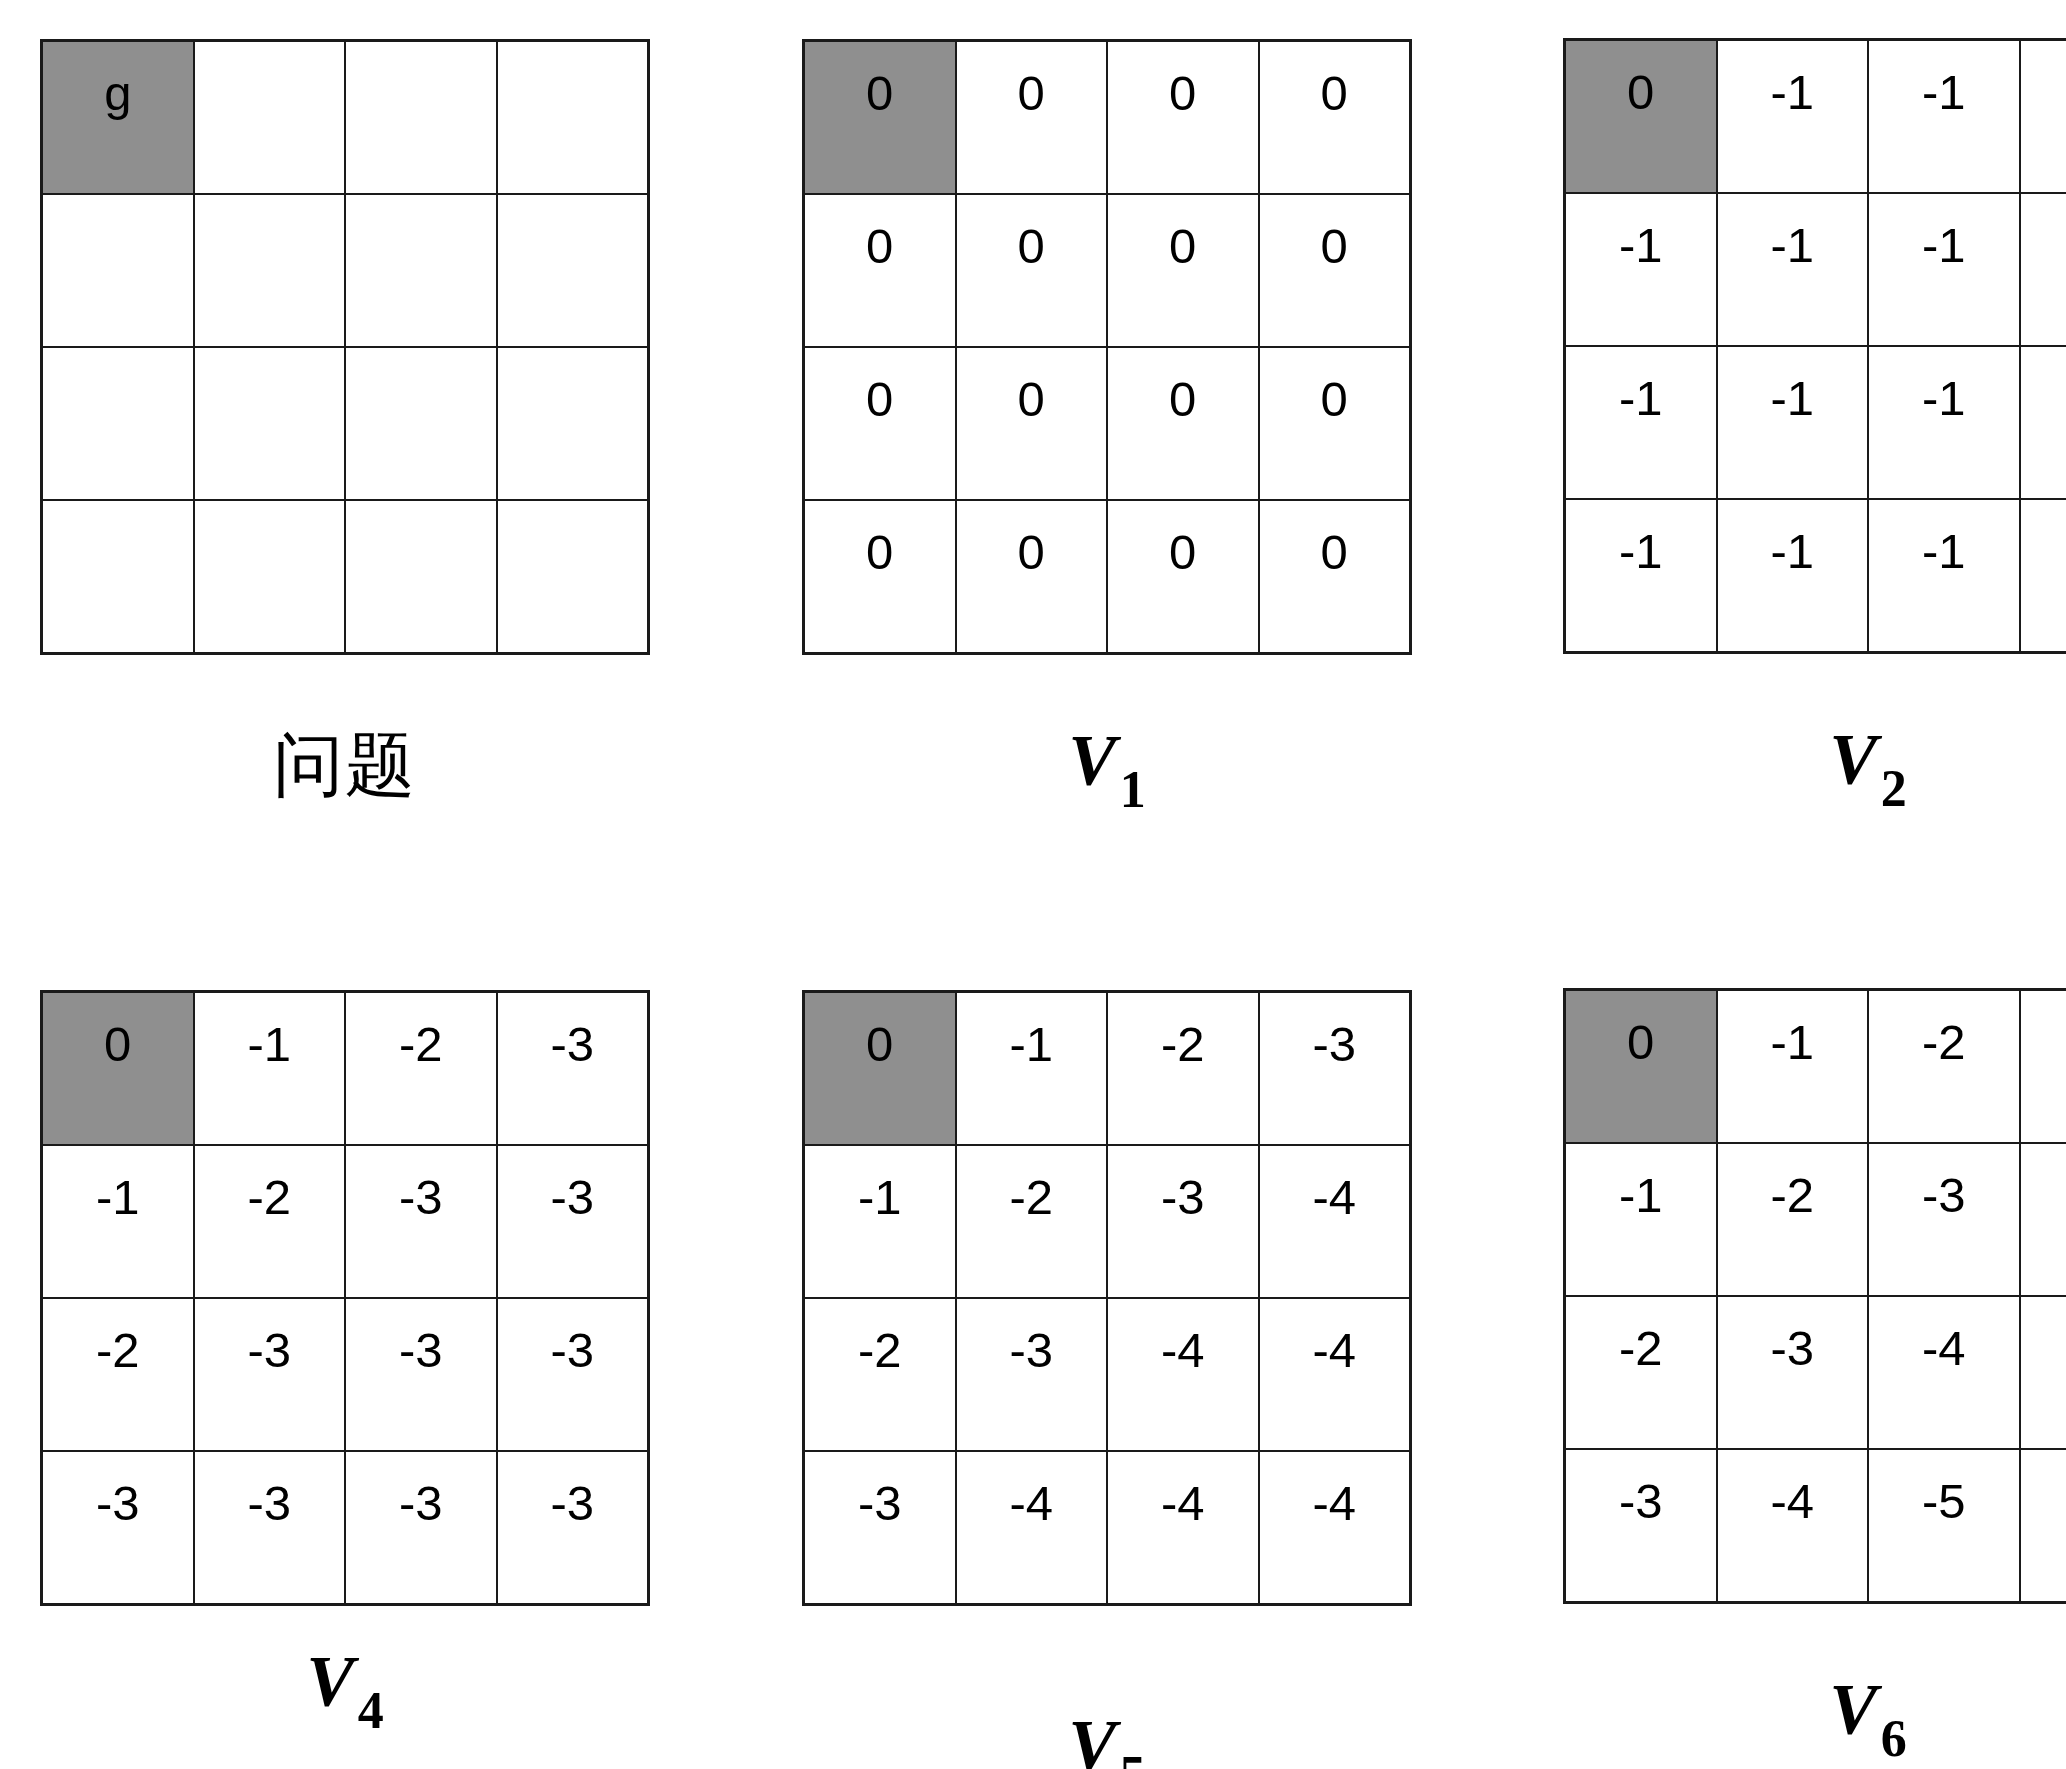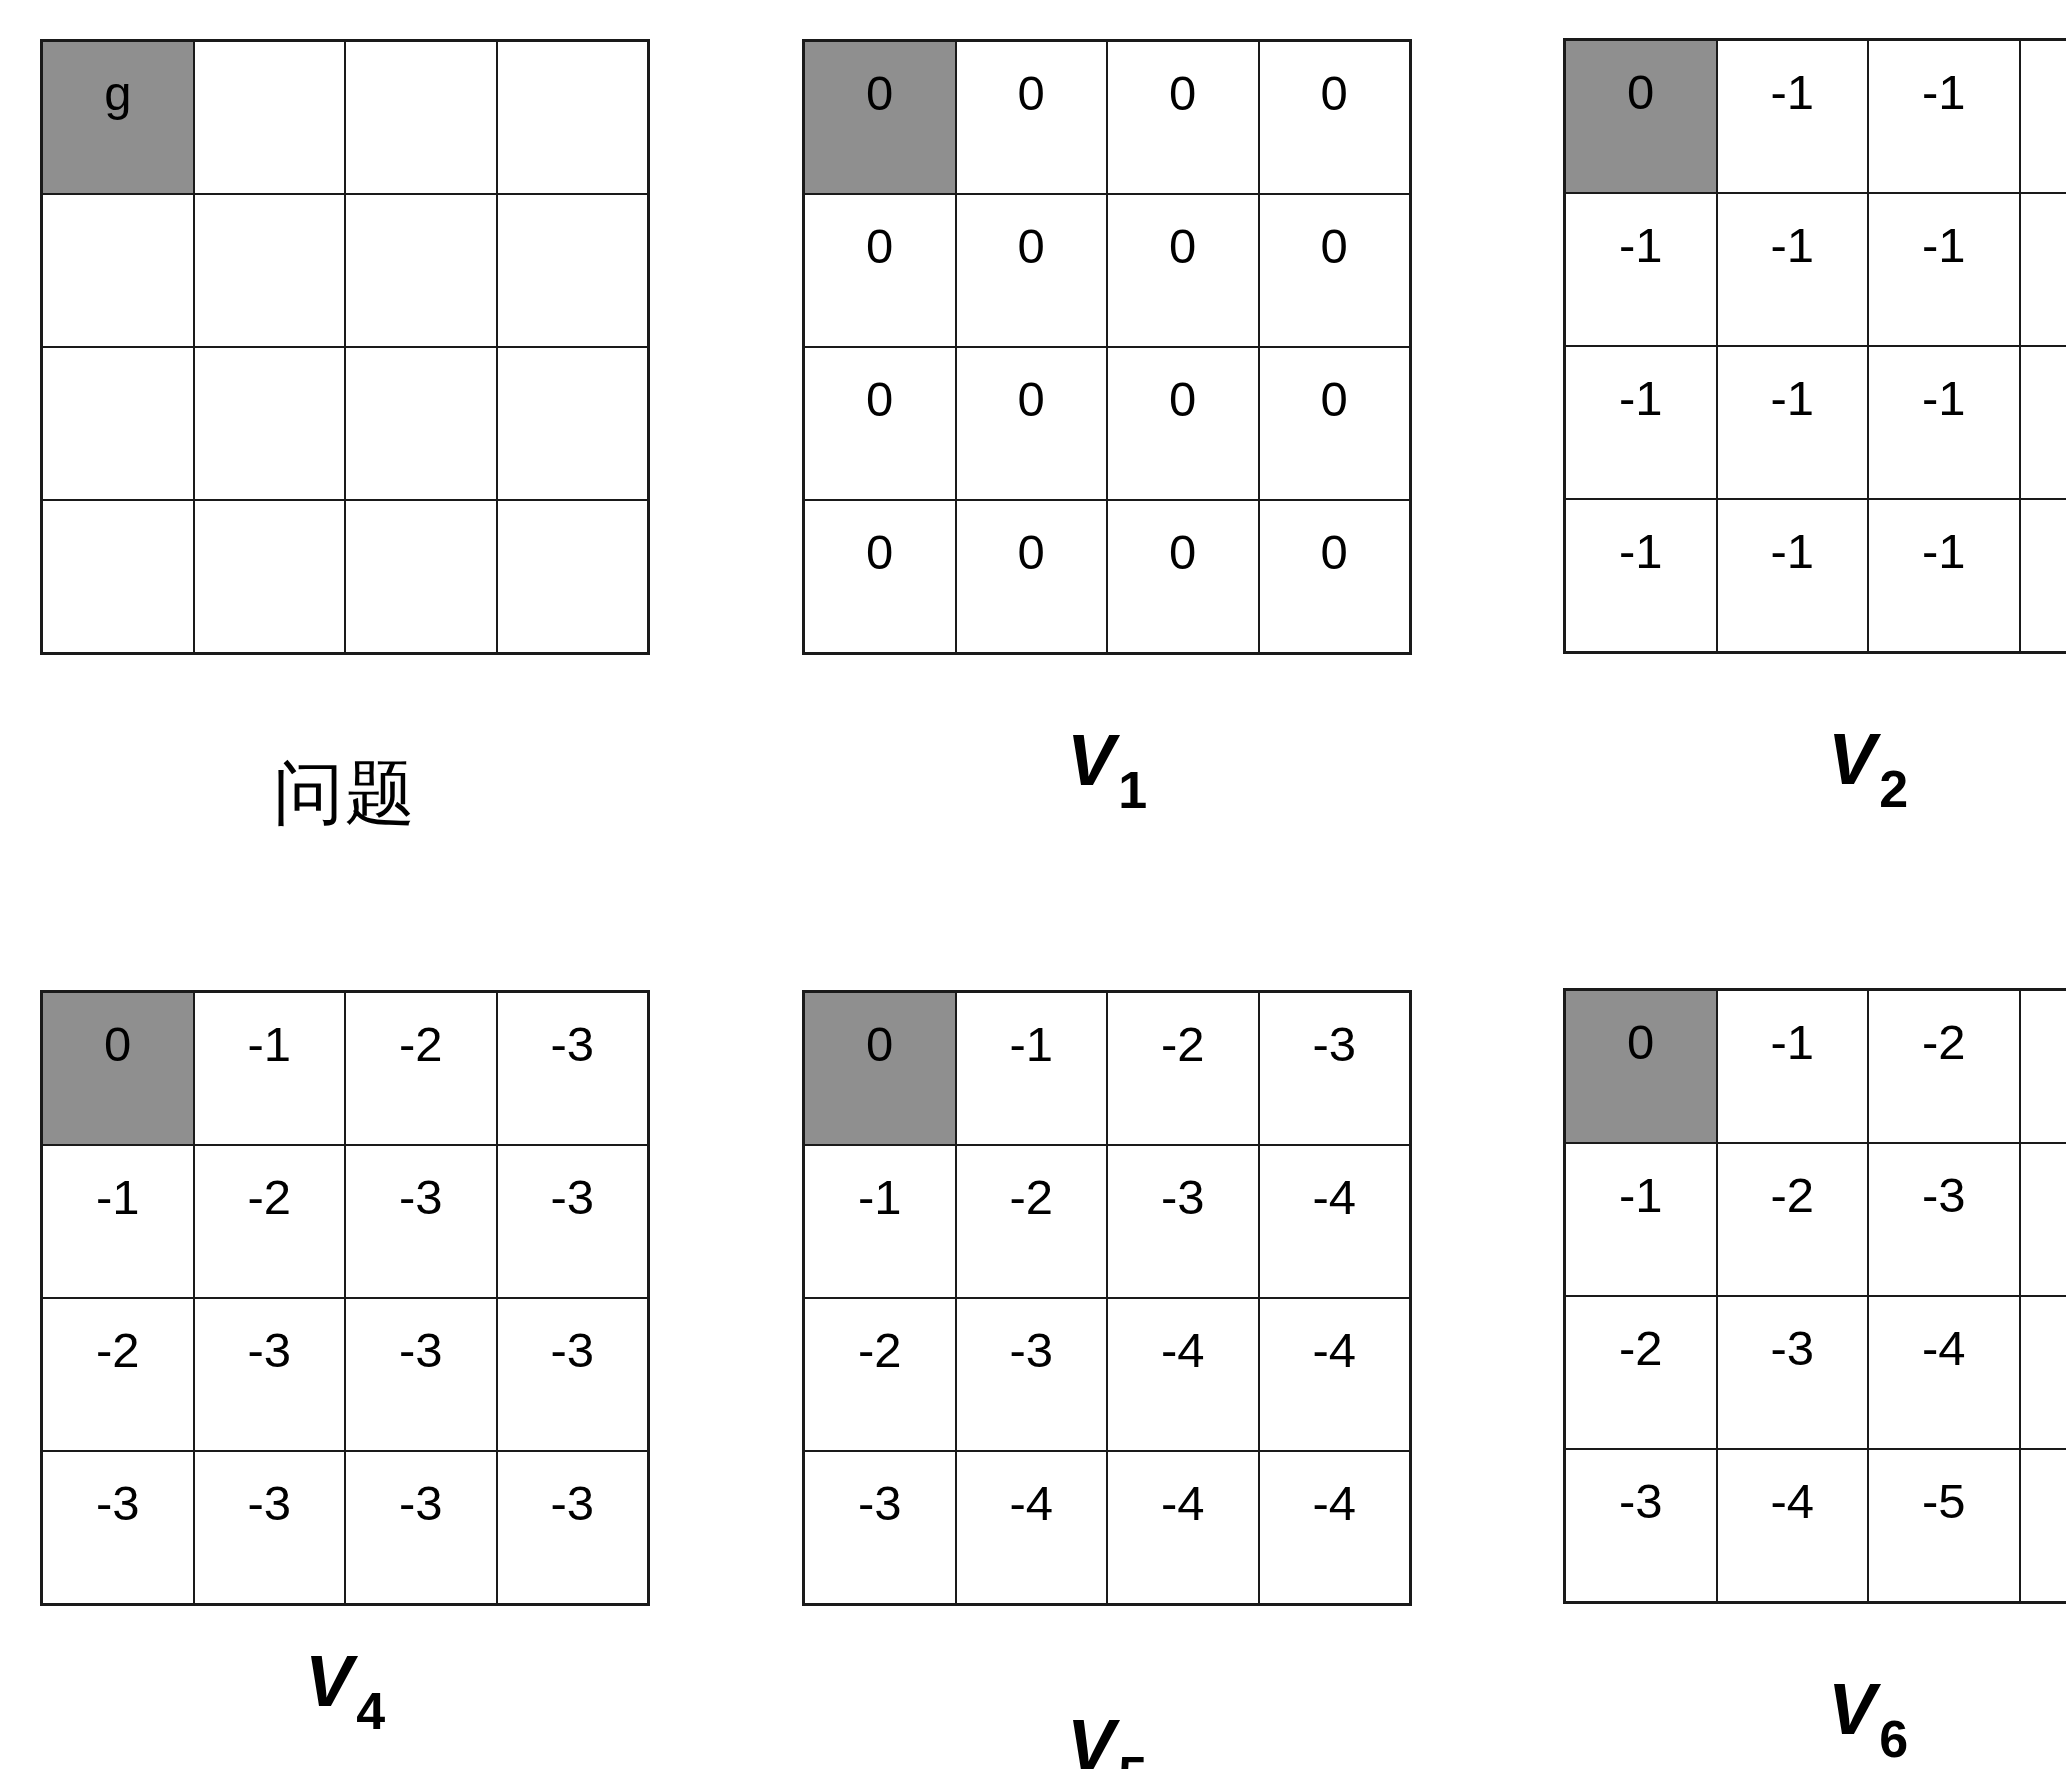--- a/index.html
+++ b/index.html
@@ -57,41 +57,40 @@
   
   .caption {
     position: absolute;
     left: 0;
     width: 610px;
     text-align: center;
     color: #000000;
     white-space: nowrap;
   }
   .caption.math {
-    font-family: Liberation Sans, sans-serif;
+    font-family: Liberation Serif, serif;
     font-size: 72px;
     font-weight: bold;
     font-style: italic;
   }
   .caption.math .sub {
     font-size: 52px;
     font-style: normal;
     font-weight: bold;
     vertical-align: sub;
     margin-left: 3.3px;
     position: relative;
     top: 7.4px;
   }
   .caption.cjk {
     font-family: "DejaVu Serif", "Liberation Serif", serif;
     font-size: 70px;
     font-weight: 400;
     font-style: normal;
     letter-spacing: 1.7px;
-    margin-top: 28px;
   }
 </style>
 </head>
 <body>
 
 <div id="figure-root">
     <div class="panel" style="left: 40px; top: 39px; width: 610px;">
       <table class="vgrid">
         <tbody>
           <tr>

